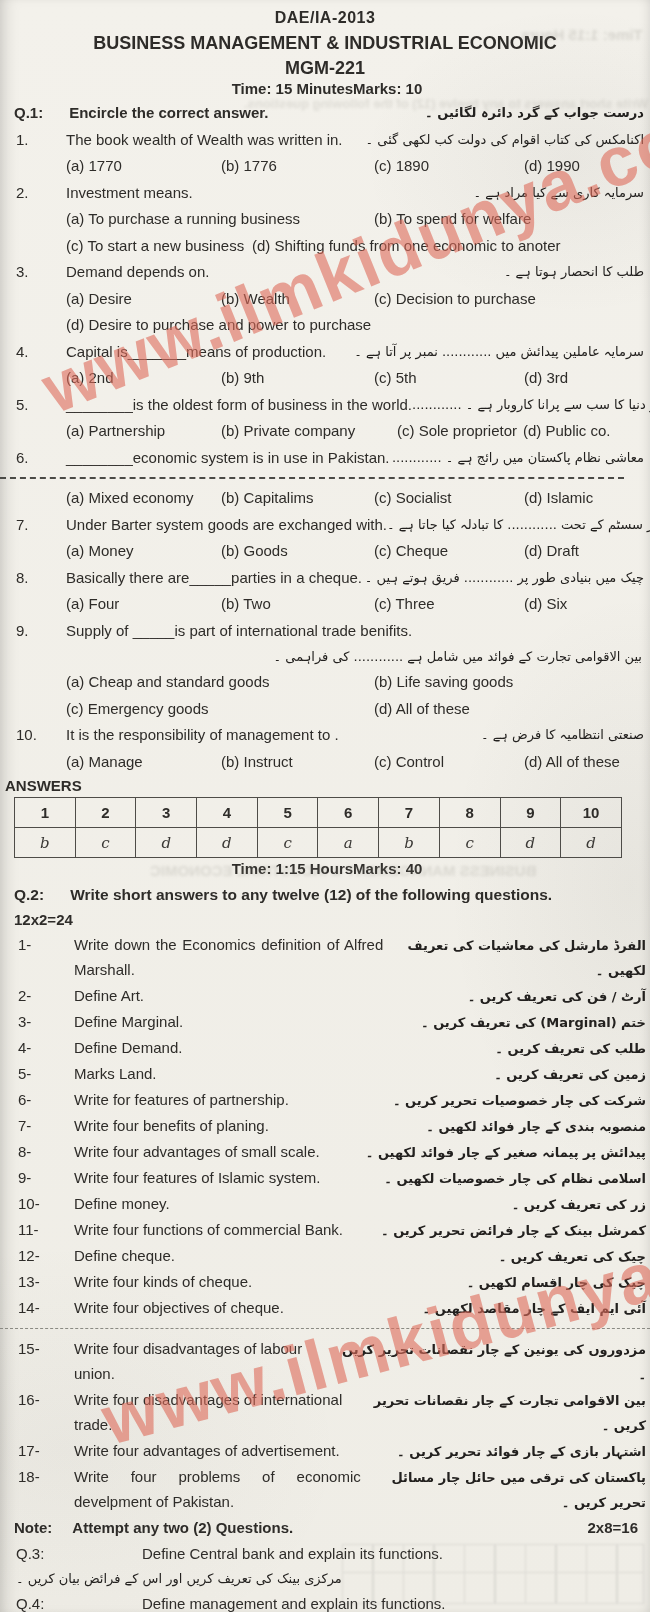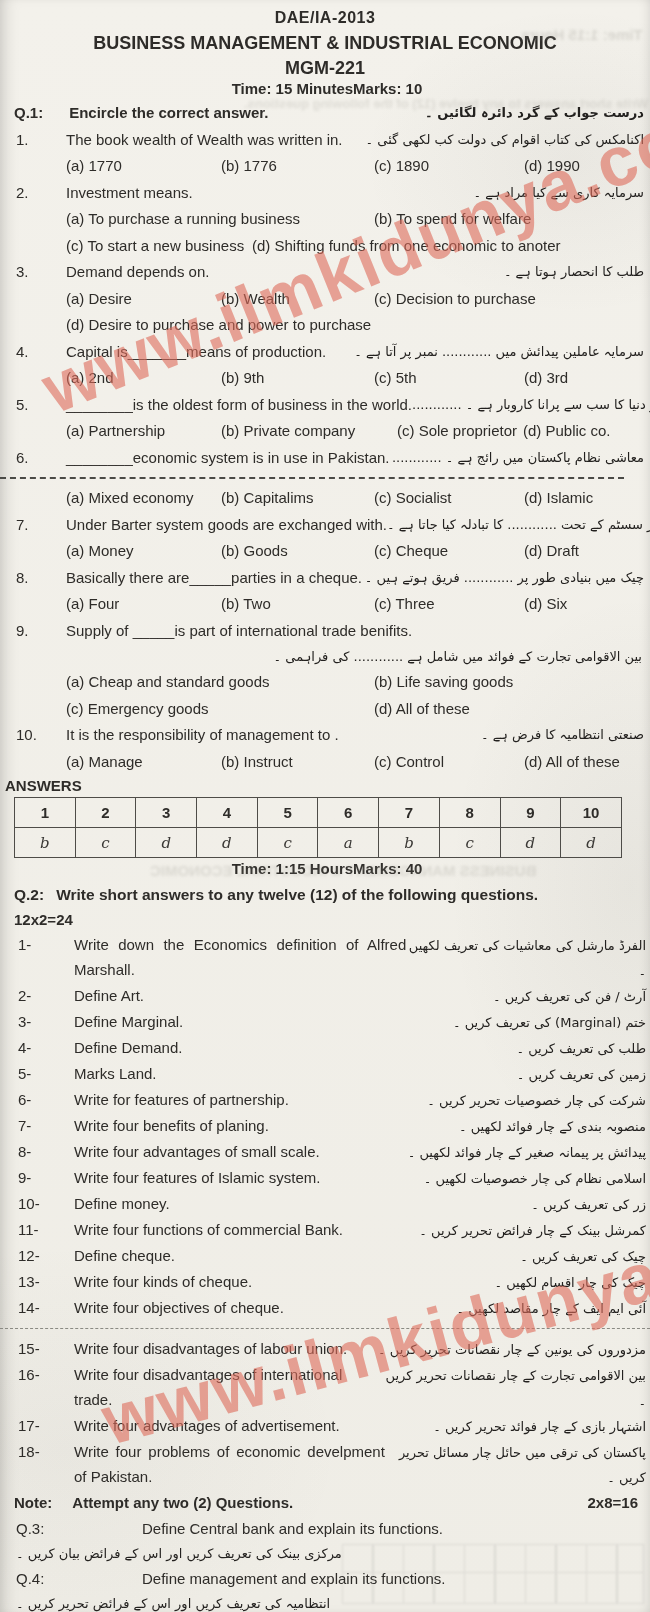--- a/index.html
+++ b/index.html
@@ -35,27 +35,27 @@
   .full{grid-template-columns:1fr;}
   .sep1{margin:6px 0;border-top:2px dashed #4a4a46;width:96%;}
   .sep2{margin:7px 0;border-top:1.5px dashed #8a8a83;width:100%;}
   .ans-label{font-weight:bold;font-size:15px;padding-left:5px;height:22px;line-height:22px;}
   table.ans{border-collapse:collapse;margin-left:14px;width:608px;table-layout:fixed;}
   table.ans td{border:1.4px solid #4e4c48;text-align:center;height:27px;font-size:15px;}
   table.ans tr.hd td{font-weight:bold;}
   table.ans tr.vals td{font-style:italic;font-family:"DejaVu Serif",serif;font-size:15px;color:#3a3835;}
   .q2head{display:flex;align-items:baseline;padding-left:14px;height:26px;line-height:26px;
           font-weight:bold;font-size:15.5px;}
-  .q2head .lbl{margin-right:12px;}
+  .q2head .lbl{margin-right:26px;}
   .marksline{font-weight:bold;font-size:15px;padding-left:14px;height:24px;line-height:24px;}
   .item{display:flex;align-items:baseline;line-height:25px;min-height:25px;padding-right:4px;}
   .inum{flex:0 0 56px;padding-left:18px;font-size:15px;}
   .ien{font-size:15px;}
   .ien.wrap{width:345px;text-align:justify;}
-  .iur{margin-left:auto;}
+  .iur{margin-left:auto;font-weight:bold;}
   .note{display:flex;align-items:baseline;padding:0 12px 0 14px;height:26px;line-height:26px;
         font-weight:bold;font-size:15px;gap:8px;}
   .note .txt{margin-left:12px;}
   .note .mk{margin-left:auto;font-weight:bold;}
   .lq{display:flex;align-items:baseline;line-height:25px;min-height:25px;}
   .lq .lbl{flex:0 0 58px;padding-left:16px;font-size:15px;}
   .lq .sub{flex:0 0 68px;font-size:15px;}
   .lq .en{font-size:15px;}
   .urline{text-align:right;padding-right:8px;line-height:25px;min-height:25px;}
   .wm{position:absolute;z-index:5;pointer-events:none;white-space:nowrap;

